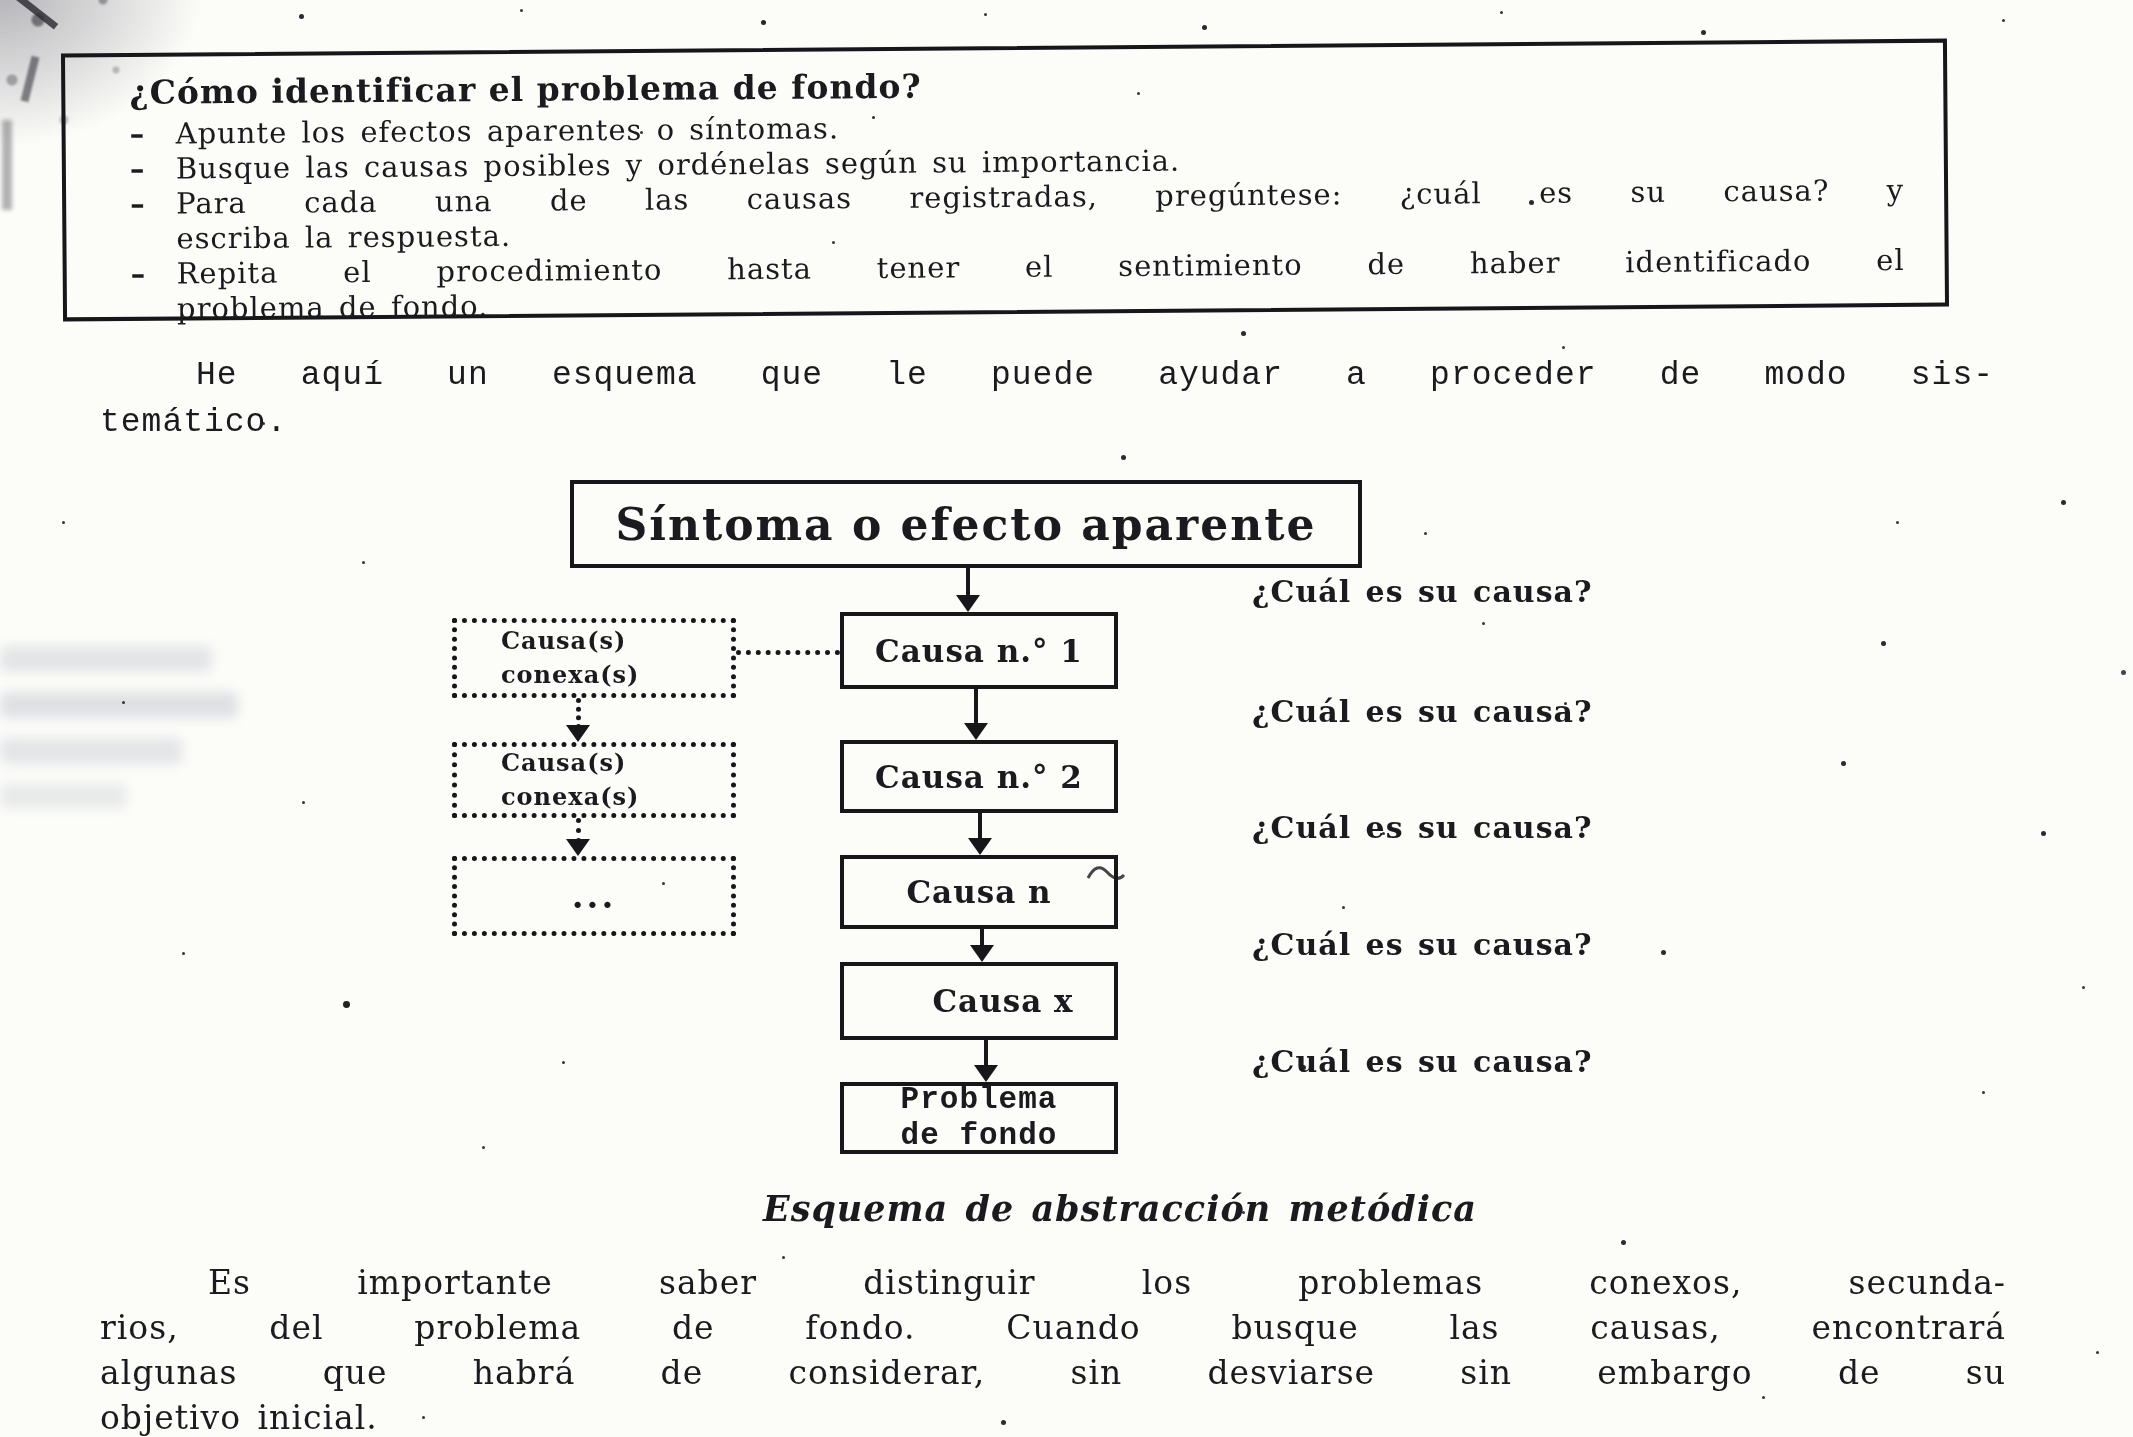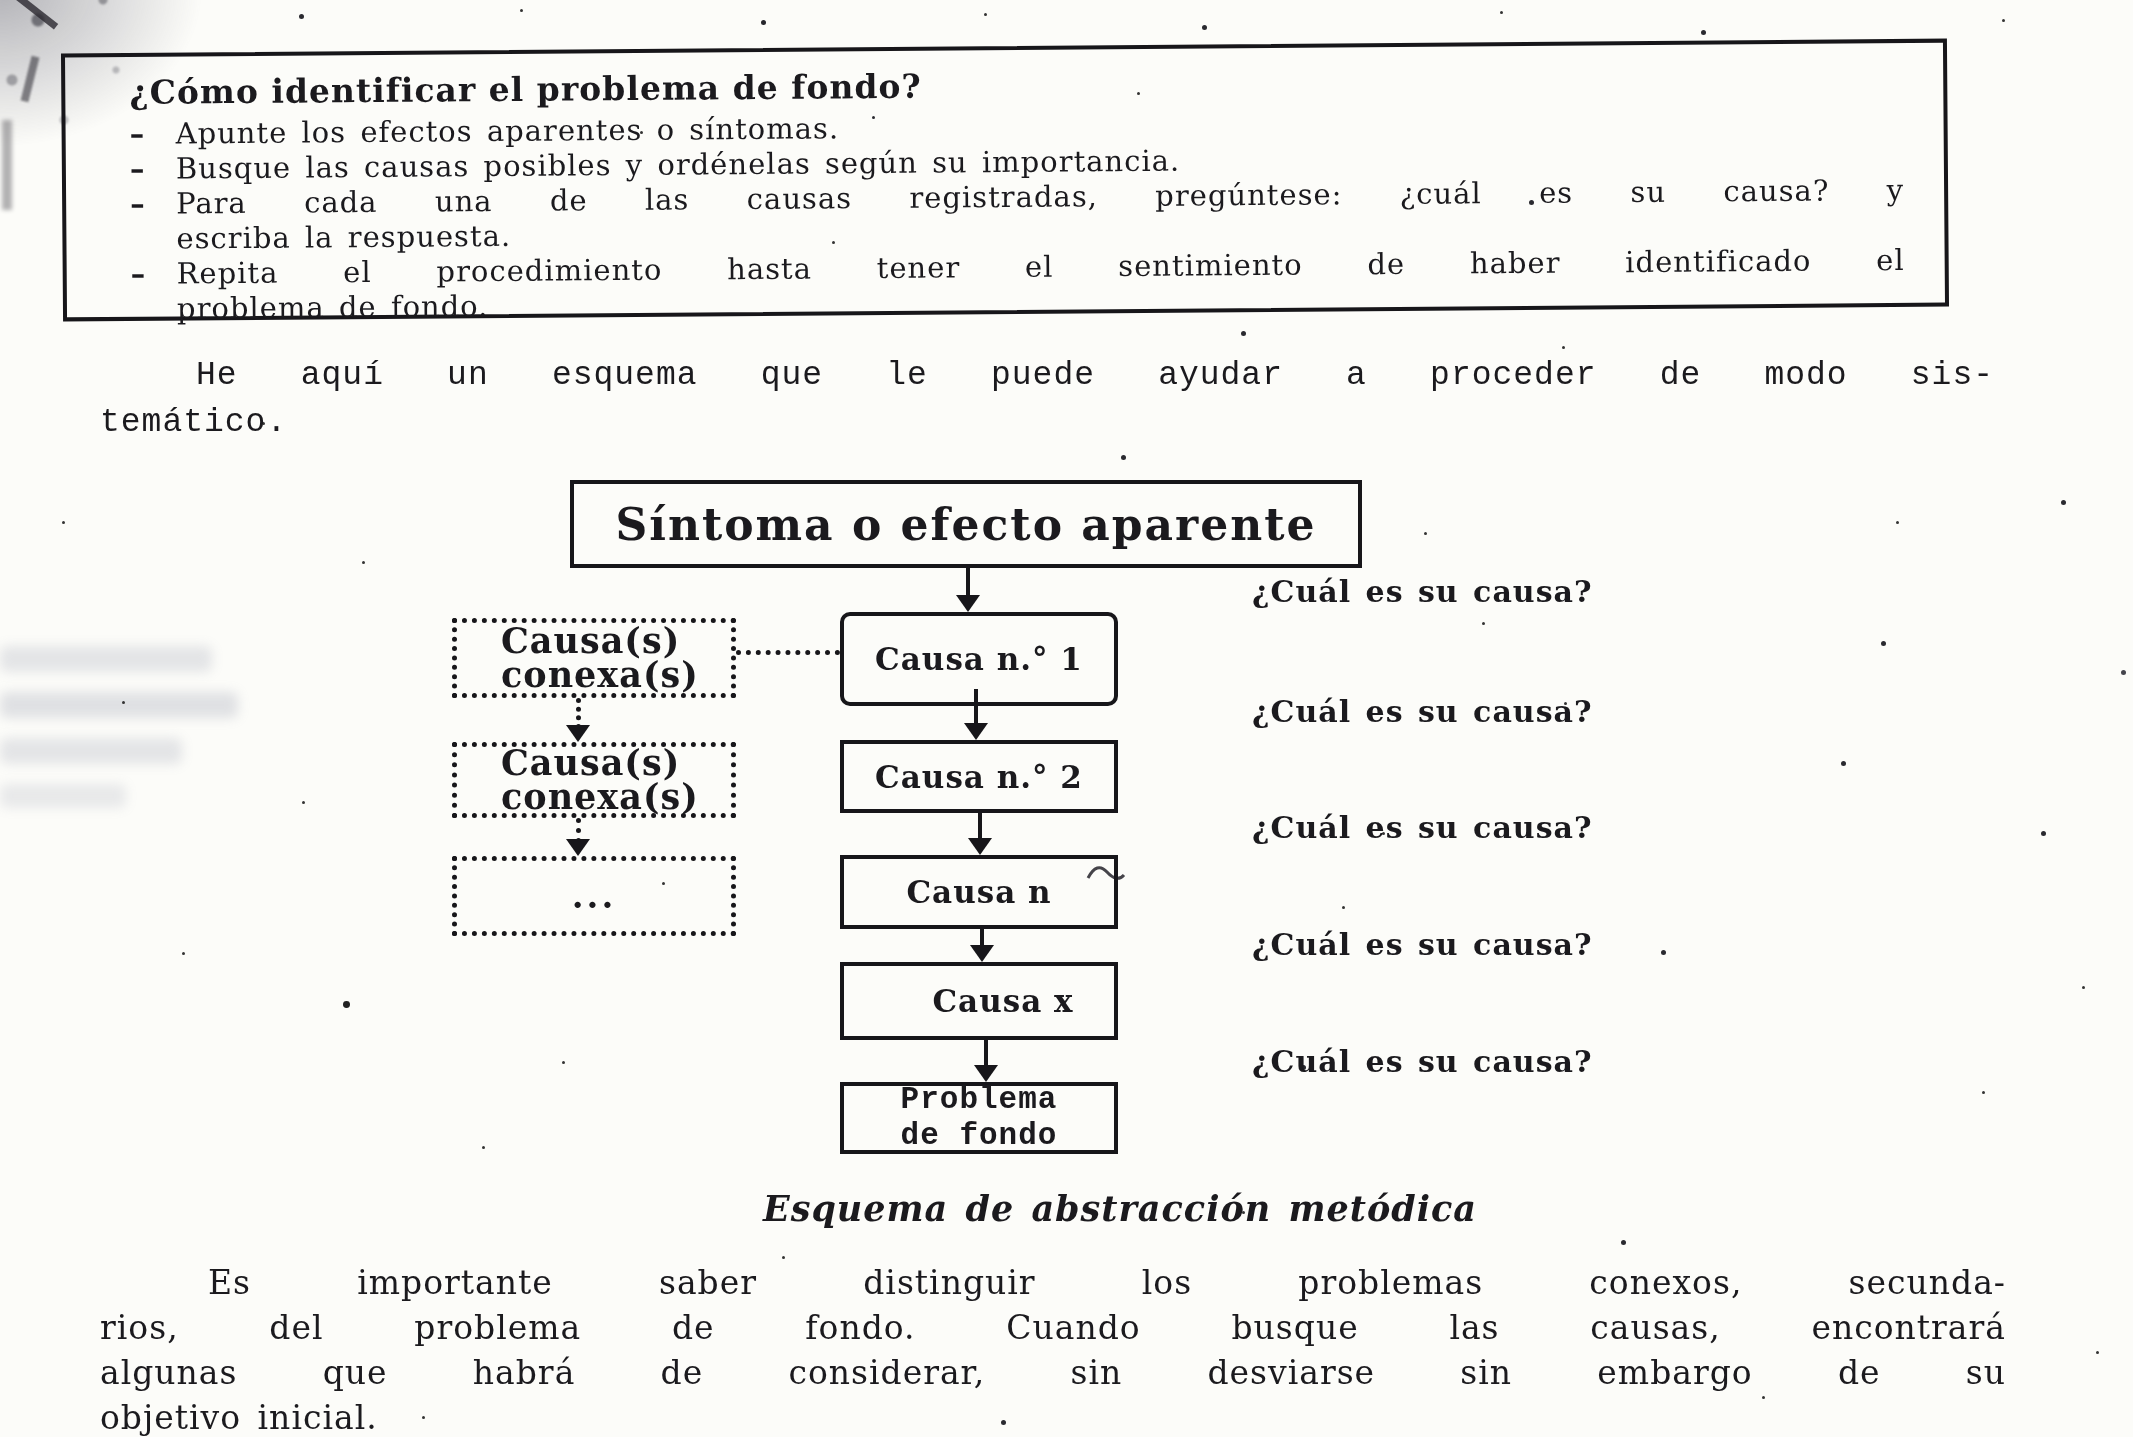--- a/index.html
+++ b/index.html
@@ -45,30 +45,30 @@
   
   .dbox{
     position:absolute;box-sizing:border-box;
     border:4px solid #17161a;
     display:flex;align-items:center;justify-content:center;
     font-weight:bold;text-align:center;
     background:transparent;
   }
   #symptom-box{left:570px;top:480px;width:792px;height:88px;font-size:44px;letter-spacing:2px;}
   .cause-box{left:840px;width:278px;font-size:31px;letter-spacing:1px;line-height:36px;}
-  #cause-1{top:612px;height:94px;border-radius:10px;}
+  #cause-1{top:612px;height:77px;}
   #cause-2{top:740px;height:73px;}
   #cause-n{top:855px;height:74px;}
   #cause-x{top:962px;height:78px;padding-left:48px;}
   #problem-box{top:1082px;height:72px;font-family:Liberation Mono, monospace;}
   #problem-box span{display:block;max-width:176px;margin:0 auto;}
   .side-box{
     left:452px;width:284px;border:5px dotted #17161a;
     justify-content:flex-start;padding-left:44px;text-align:left;
-    font-size:35px;line-height:34px;letter-spacing:1px;
+    font-size:24px;line-height:34px;letter-spacing:1px;
   }
   #side-1{top:618px;height:80px;}
   #side-2{top:742px;height:76px;}
   #side-3{top:856px;height:80px;justify-content:center;padding-left:0;font-size:34px;letter-spacing:3px;}
   .side-box span{display:block;max-width:178px;}
   
   .v-arrow{position:absolute;width:24px;margin-left:-12px;}
   .v-arrow .shaft{position:absolute;left:50%;top:0;bottom:13px;width:4px;margin-left:-2px;background:#17161a;}
   .v-arrow .head{position:absolute;left:50%;bottom:0;transform:translateX(-50%);
     width:0;height:0;border-left:12px solid transparent;border-right:12px solid transparent;

